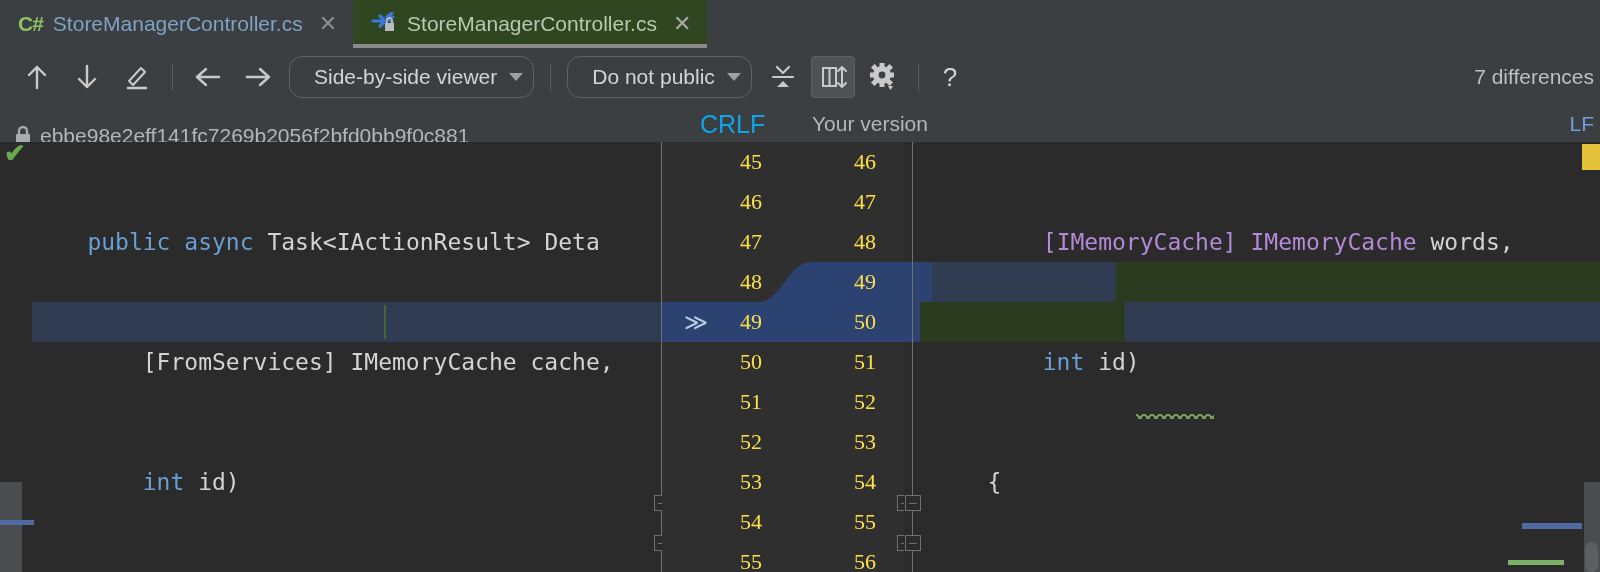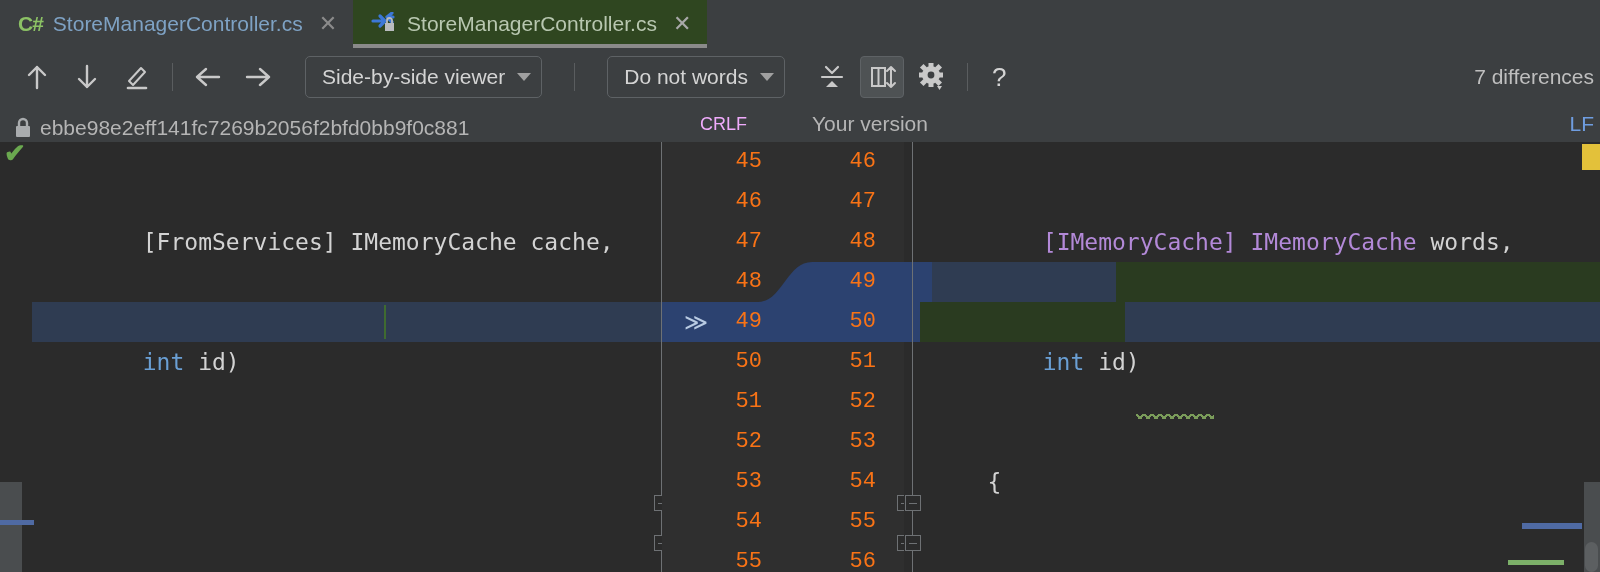--- a/index.html
+++ b/index.html
@@ -66,27 +66,27 @@
     margin: 0 3px;
   }
   .tb-btn svg { display:block; }
   .tb-btn.pressed { background:#4e5254; border:1px solid #5e6265; }
   .tb-sep {
     width:1px; height:28px; background:#5a5d5f; margin: 0 10px;
   }
   .combo {
     height: 42px;
     border: 1px solid #5e6265;
-    border-radius: 5px;
+    border-radius: 13px;
     display:flex; align-items:center;
-    padding: 0 10px 0 16px;
+    padding: 0 10px 0 24px;
     gap: 12px;
     color: #d4d4d4; font-size: 21px;
     cursor:pointer;
-    margin: 0 22px;
+    margin: 0 6px;
     background: transparent;
     white-space: nowrap;
   }
   .combo .caret {
     width:0;height:0;border-left:7px solid transparent;border-right:7px solid transparent;
     border-top:8px solid #a0a0a0;
   }
   .help-q {
     color:#d4d4d4; font-size:26px; cursor:pointer;
     padding: 0 14px;
@@ -95,28 +95,28 @@
     position:absolute; right: 6px; top: 50%; transform: translateY(-50%);
     color: #bfbfbf; font-size: 21px; white-space:nowrap;
   }
 
   
   #inforow {
     position:absolute; left:0; top:106px; width:1600px; height:36px;
     background: #3c3f41;
   }
   .info-left {
-    position:absolute; left:14px; top:4px; height:36px;
+    position:absolute; left:14px; top:12px; height:36px;
     display:flex; align-items:center; gap:8px;text-align:center;
   }
   .rev-hash { color:#b5b5b5; font-size:21px; white-space:nowrap; }
   .crlf {
     position:absolute; left:700px; top:0; height:36px;
     display:flex; align-items:center;
-    color:#f0abfc; font-size:18px;
+    color:#0ea5e9; font-size:25px;
   }
   .yourver {
     position:absolute; left:812px; top:0; height:36px;
     display:flex; align-items:center;
     color:#b5b5b5; font-size:21px;
   }
   .lf {
     position:absolute; right:6px; top:0; height:36px;
     display:flex; align-items:center;
     color:#6f9de0; font-size:21px;
@@ -148,23 +148,23 @@
 
   
   .bg { position:absolute; }
   .kwb  { color:#6a9fd4; }
   .ptype{ color:#b389d8; }  
   .plain{ color:#d3d3d3; }
 
   
   .lnum {
     position:absolute;
-    font-family: Liberation Mono, monospace;
+    font-family: Liberation Serif, serif;
     font-size: 22px;
-    color:#f97316;
+    color:#fde047;
     line-height:40px;
     text-align:right;
     width: 48px;
   }
   .chev { position:absolute; color:#b9cbe3; font-size:23px; line-height:40px; }
 
   
   .fold {
     position:absolute; width:16px; height:16px;
     border:1px solid #6e7174; background:#2b2b2b;
@@ -252,21 +252,21 @@
     </div>
 
     <div class="combo">
       <span>Side-by-side viewer</span>
       <span class="caret"></span>
     </div>
 
     <div class="tb-sep"></div>
 
     <div class="combo">
-      <span>Do not words</span>
+      <span>Do not public</span>
       <span class="caret"></span>
     </div>
 
 
     <div class="tb-btn">
       <svg width="30" height="30" viewBox="0 0 30 30">
         <path d="M9 5 l6 6 l6 -6" stroke="#c9c9c9" stroke-width="2.2" fill="none" stroke-linecap="round" stroke-linejoin="round"></path>
         <path d="M5 15 h20" stroke="#c9c9c9" stroke-width="2.2" stroke-linecap="round"></path>
         <path d="M9 25 l6 -6 l6 6 z" fill="#c9c9c9"></path>
       </svg>
@@ -324,20 +324,21 @@
 
     <div class="pane" id="pane-left">
 
       <div class="bg" style="left:32px; top:160px; width:630px; height:40px; background:#2f3c52;"></div>
 
       <div class="bg" style="left:384px; top:163px; width:2px; height:34px; background:#3f6b30;"></div>
 
       <div class="check" style="left:4px; top:-4px;">✔</div>
 
       <div class="code" style="left:32px;">
+        <div class="row"><span class="kwb">    public</span><span class="kwb"> async</span><span class="plain"> Task</span><span class="plain">&lt;IActionResult&gt; Deta</span></div>
         <div class="row"><span class="plain">        [FromServices] IMemoryCache cache,</span></div>
         <div class="row"><span class="kwb">        int</span><span class="plain"> id)</span></div>
         
         
         
         
         
         
         
         

